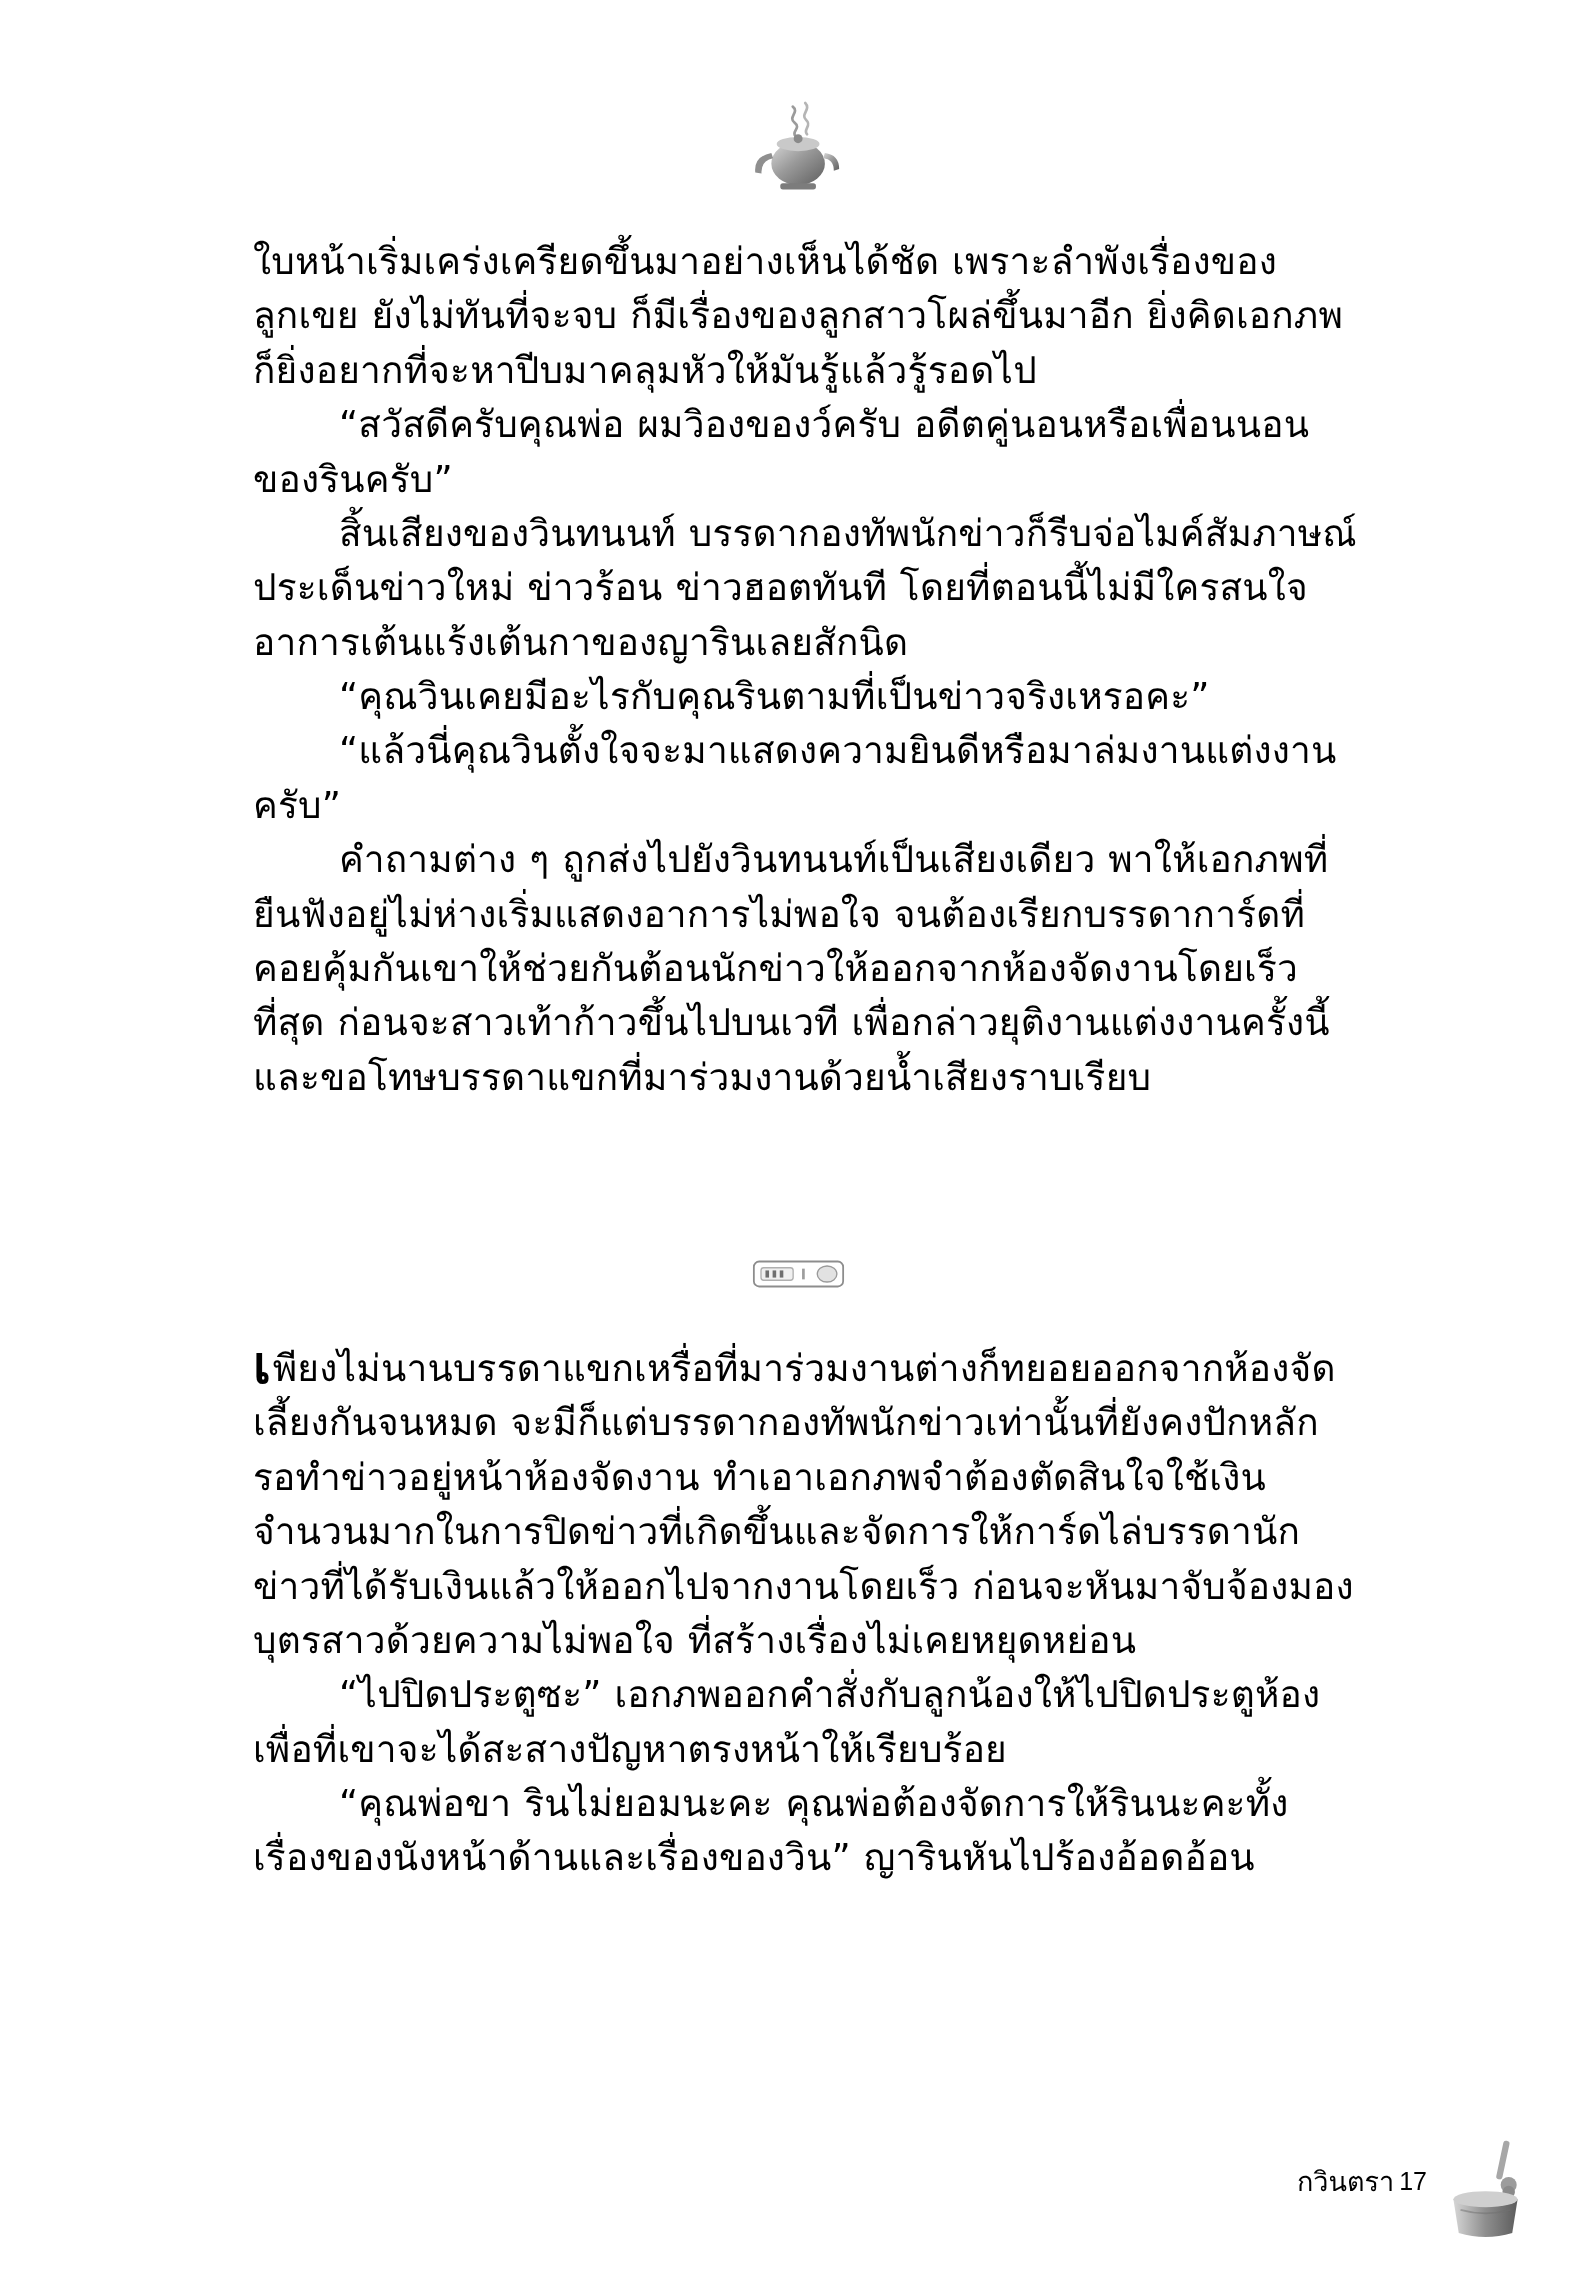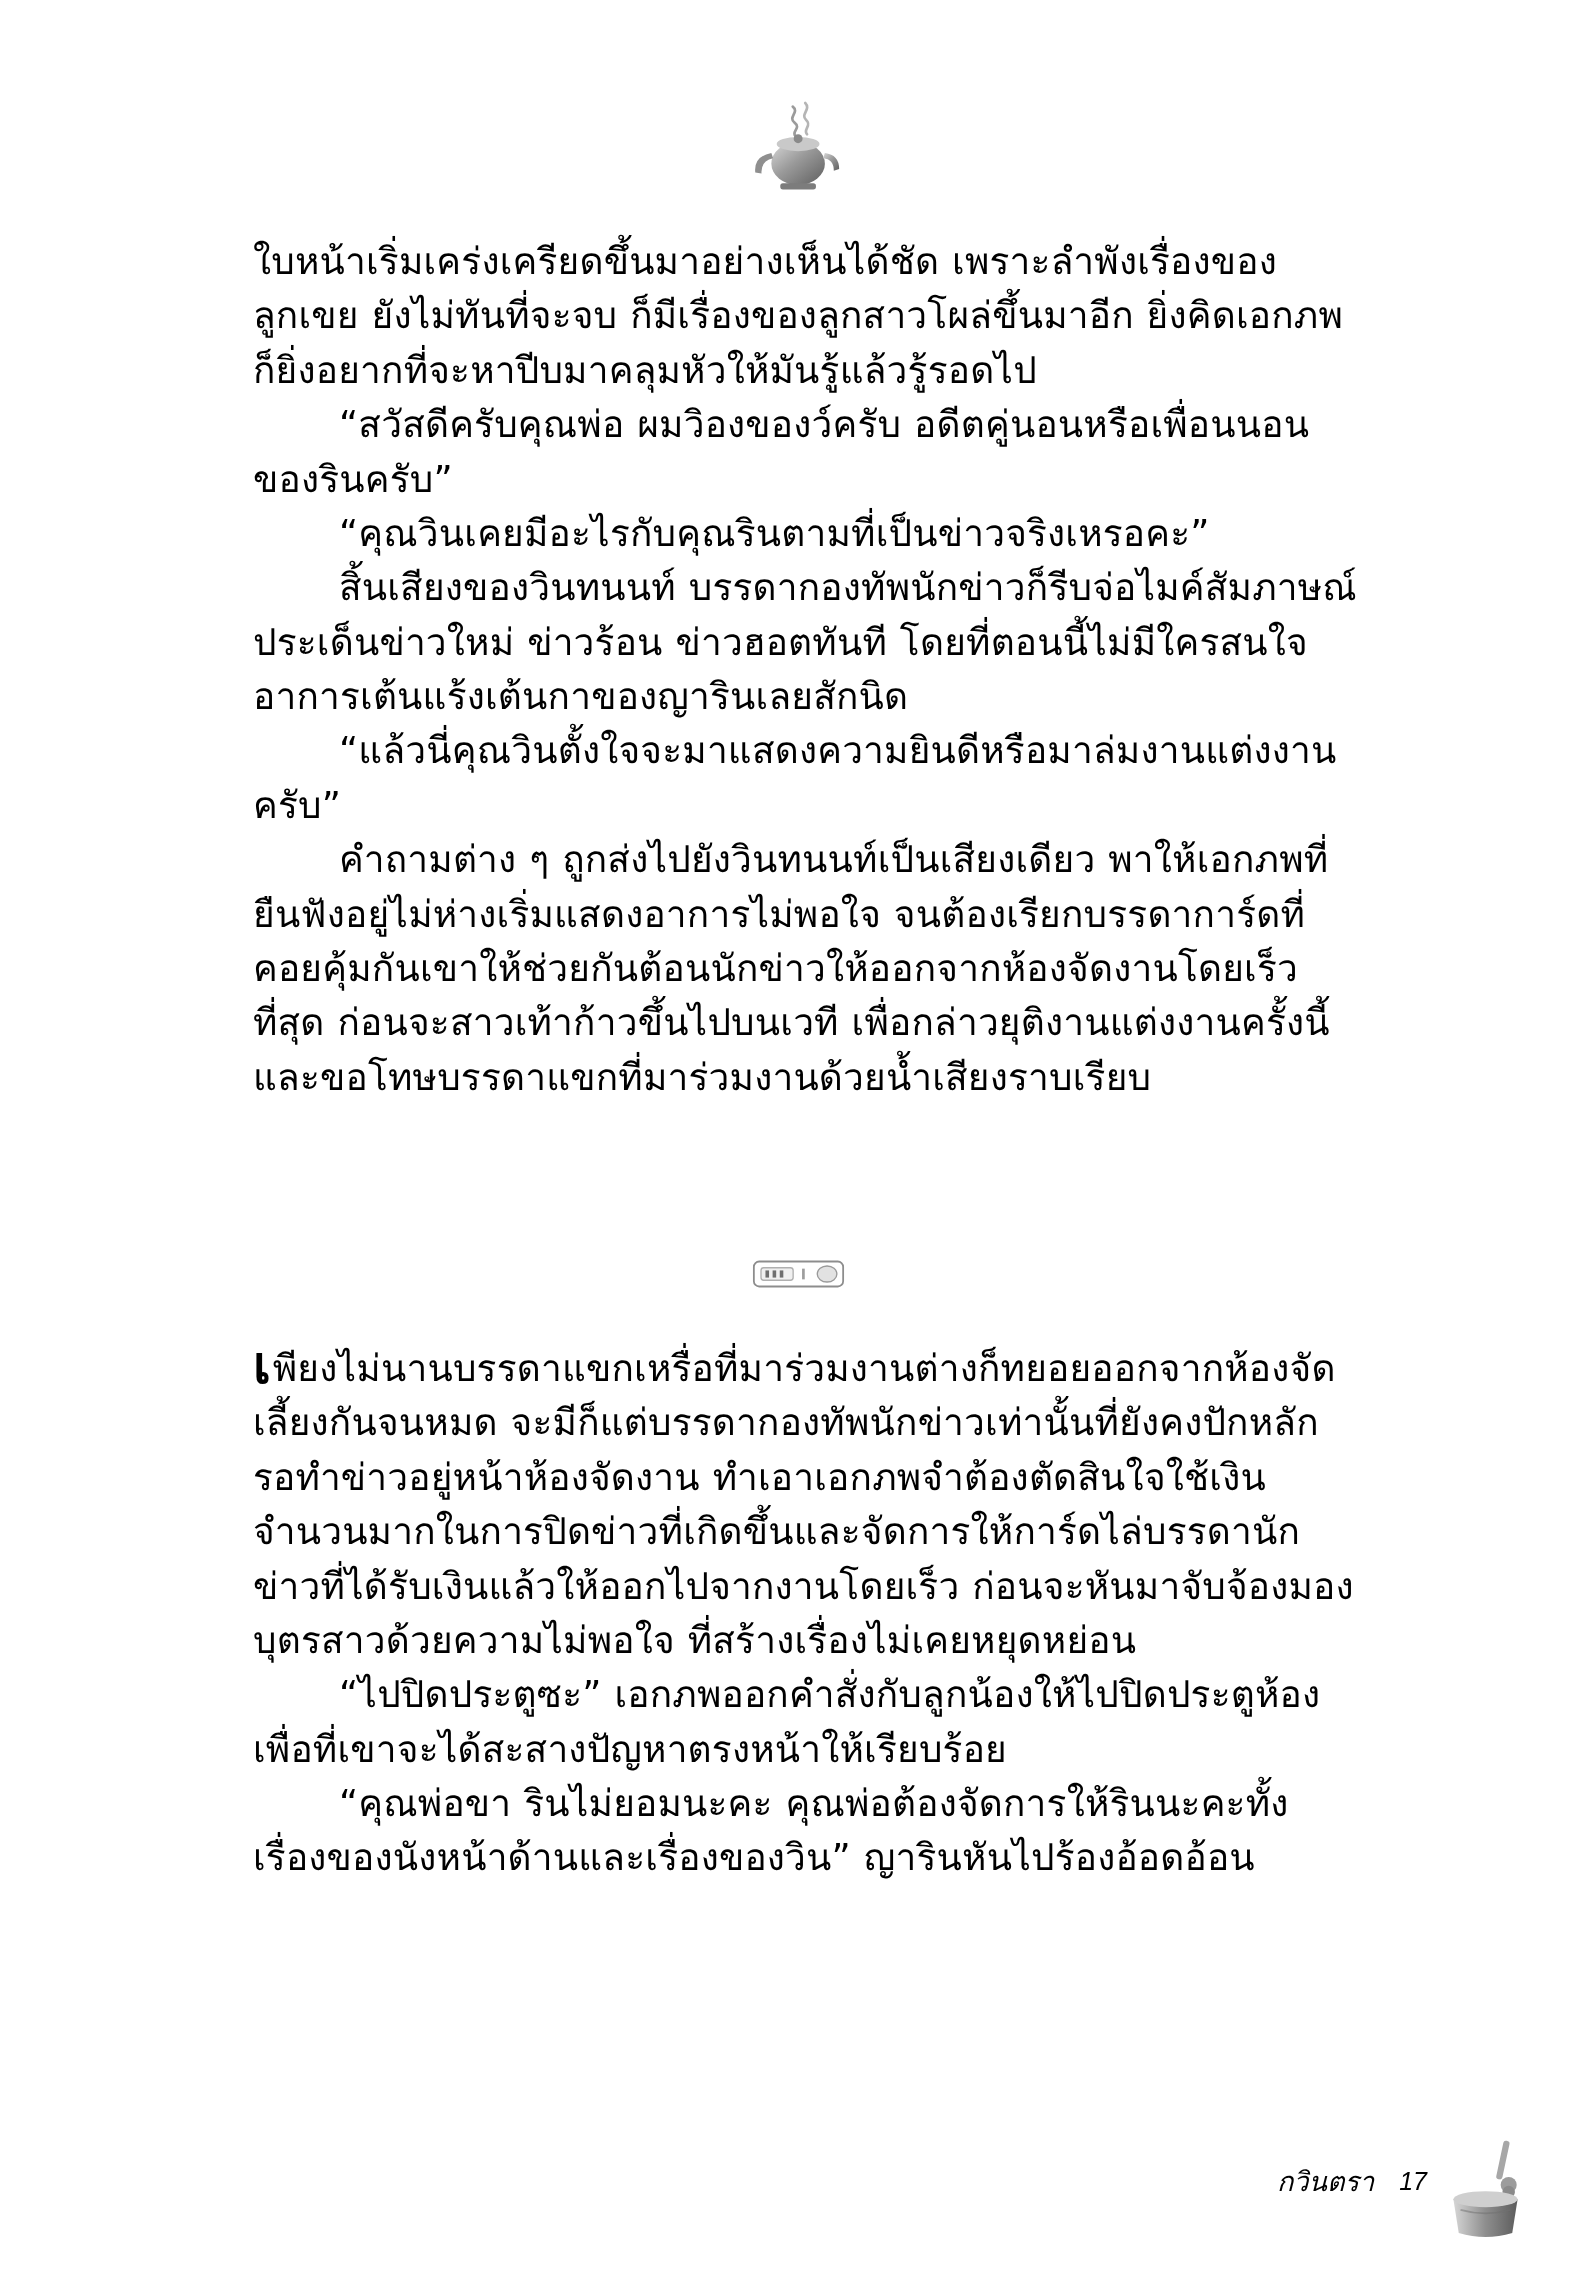--- a/index.html
+++ b/index.html
@@ -79,23 +79,22 @@
     margin-right: 1.8px;
   }
 
   
   .footer {
     position: absolute;
     bottom: 82px;
     right: 170px;
     display: flex;
     align-items: center;
-    gap: 25px;
+    gap: 5px;
     font-size: 27px;
-    font-style: italic;
   }
   .footer-title {
     font-size: 27px;
   }
   .footer-pageno {
     font-size: 25px;
     font-family: "Liberation Sans", sans-serif;
     text-align: center;
   }
   .honey-pot {
@@ -133,22 +132,22 @@
 
       <rect x="44" y="94" width="40" height="7" rx="3" fill="#7c7c7c"></rect>
 
       <circle cx="64" cy="44" r="5" fill="#8a8a8a"></circle>
     </svg>
   </div>
 
   <div class="body-text">
     <p class="para">ใบหน้าเริ่มเคร่งเครียดขึ้นมาอย่างเห็นได้ชัด เพราะลำพังเรื่องของลูกเขย ยังไม่ทันที่จะจบ ก็มีเรื่องของลูกสาวโผล่ขึ้นมาอีก ยิ่งคิดเอกภพก็ยิ่งอยากที่จะหาปีบมาคลุมหัวให้มันรู้แล้วรู้รอดไป</p>
     <p class="para indent">“สวัสดีครับคุณพ่อ ผมวิองของว์ครับ อดีตคู่นอนหรือเพื่อนนอนของรินครับ”</p>
+    <p class="para indent">สิ้นเสียงของวินทนนท์ บรรดากองทัพนักข่าวก็รีบจ่อไมค์สัมภาษณ์ประเด็นข่าวใหม่ ข่าวร้อน ข่าวฮอตทันที โดยที่ตอนนี้ไม่มีใครสนใจอาการเต้นแร้งเต้นกาของญารินเลยสักนิด</p>
     <p class="para indent">“คุณวินเคยมีอะไรกับคุณรินตามที่เป็นข่าวจริงเหรอคะ”</p>
-    <p class="para indent">สิ้นเสียงของวินทนนท์ บรรดากองทัพนักข่าวก็รีบจ่อไมค์สัมภาษณ์ประเด็นข่าวใหม่ ข่าวร้อน ข่าวฮอตทันที โดยที่ตอนนี้ไม่มีใครสนใจอาการเต้นแร้งเต้นกาของญารินเลยสักนิด</p>
     <p class="para indent">“แล้วนี่คุณวินตั้งใจจะมาแสดงความยินดีหรือมาล่มงานแต่งงานครับ”</p>
     <p class="para indent">คำถามต่าง ๆ ถูกส่งไปยังวินทนนท์เป็นเสียงเดียว พาให้เอกภพที่ยืนฟังอยู่ไม่ห่างเริ่มแสดงอาการไม่พอใจ จนต้องเรียกบรรดาการ์ดที่คอยคุ้มกันเขาให้ช่วยกันต้อนนักข่าวให้ออกจากห้องจัดงานโดยเร็วที่สุด  ก่อนจะสาวเท้าก้าวขึ้นไปบนเวที เพื่อกล่าวยุติงานแต่งงานครั้งนี้และขอโทษบรรดาแขกที่มาร่วมงานด้วยน้ำเสียงราบเรียบ</p>
   </div>
 
   <div class="mid-ornament">
     <svg width="143" height="50" viewBox="0 0 160 56" aria-hidden="true">
       <rect x="30" y="14" width="100" height="28" rx="6" fill="#ffffff" stroke="#8d8d8d" stroke-width="2"></rect>
       <rect x="38" y="21" width="36" height="14" rx="3" fill="#f0f0f0" stroke="#b0b0b0" stroke-width="1.5"></rect>
       <rect x="43" y="24" width="4" height="8" fill="#6f6f6f"></rect>
       <rect x="51" y="24" width="4" height="8" fill="#6f6f6f"></rect>

